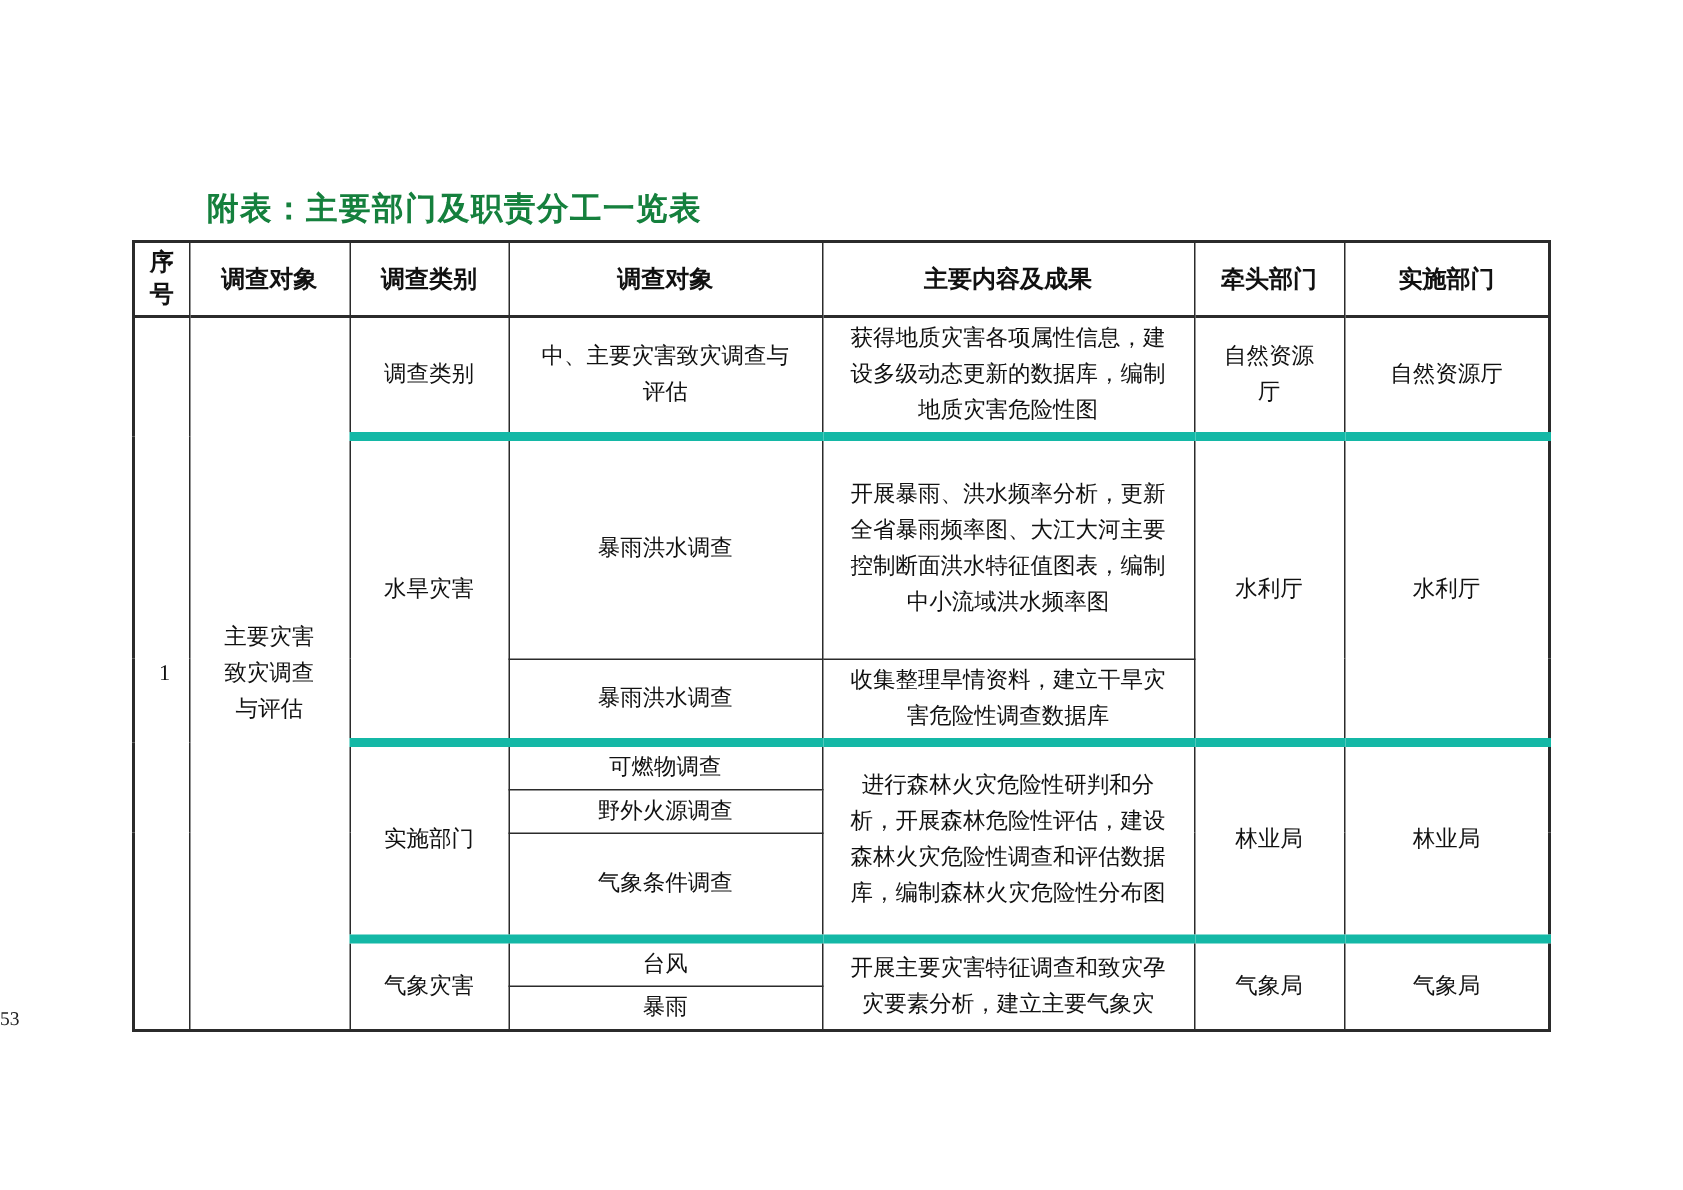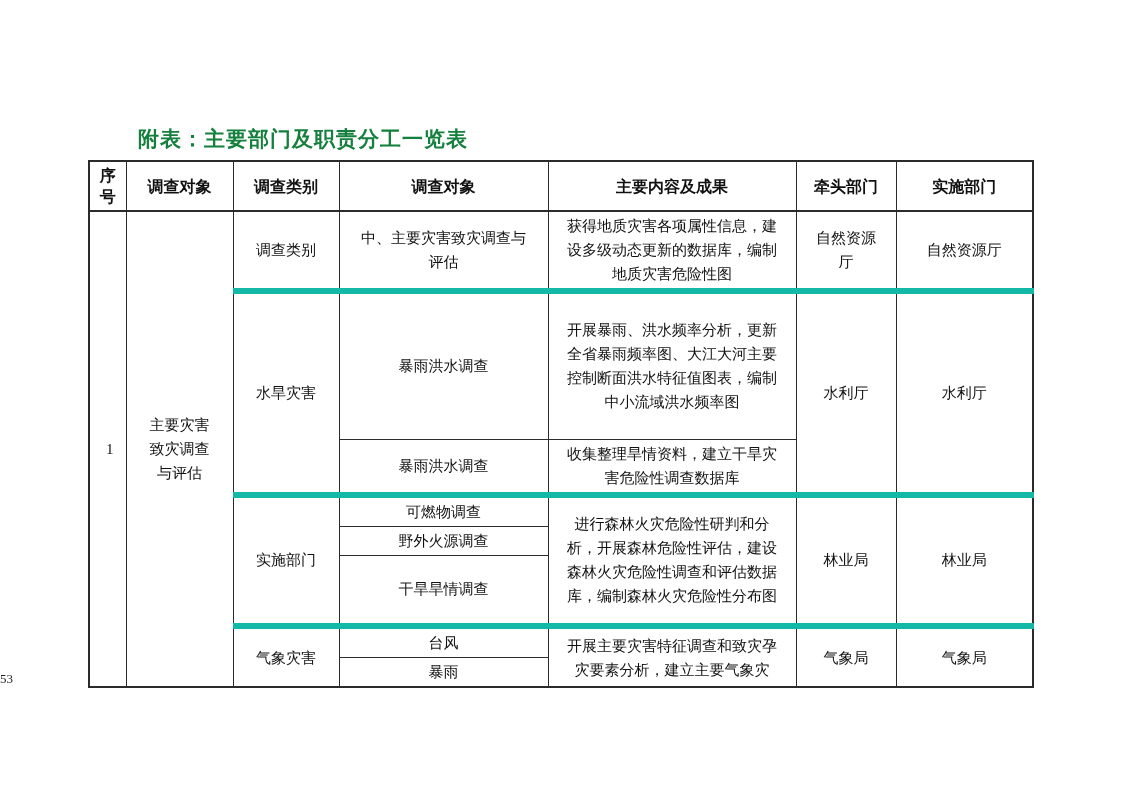--- a/index.html
+++ b/index.html
@@ -124,21 +124,21 @@
       <td rowspan="3">实施部门</td>
       <td>可燃物调查</td>
       <td rowspan="3" class="col-content">进行森林火灾危险性研判和分析，开展森林危险性评估，建设森林火灾危险性调查和评估数据库，编制森林火灾危险性分布图</td>
       <td rowspan="3">林业局</td>
       <td rowspan="3">林业局</td>
     </tr>
     <tr style="height:28px;">
       <td>野外火源调查</td>
     </tr>
     <tr style="height:71px;">
-      <td>干旱旱情调查</td>
+      <td>气象条件调查</td>
     </tr>
 
     <tr class="block-start" style="height:29px;">
       <td rowspan="2">气象灾害</td>
       <td>台风</td>
       <td rowspan="2" class="col-content">开展主要灾害特征调查和致灾孕灾要素分析，建立主要气象灾</td>
       <td rowspan="2">气象局</td>
       <td rowspan="2">气象局</td>
     </tr>
     <tr style="height:24px;">

